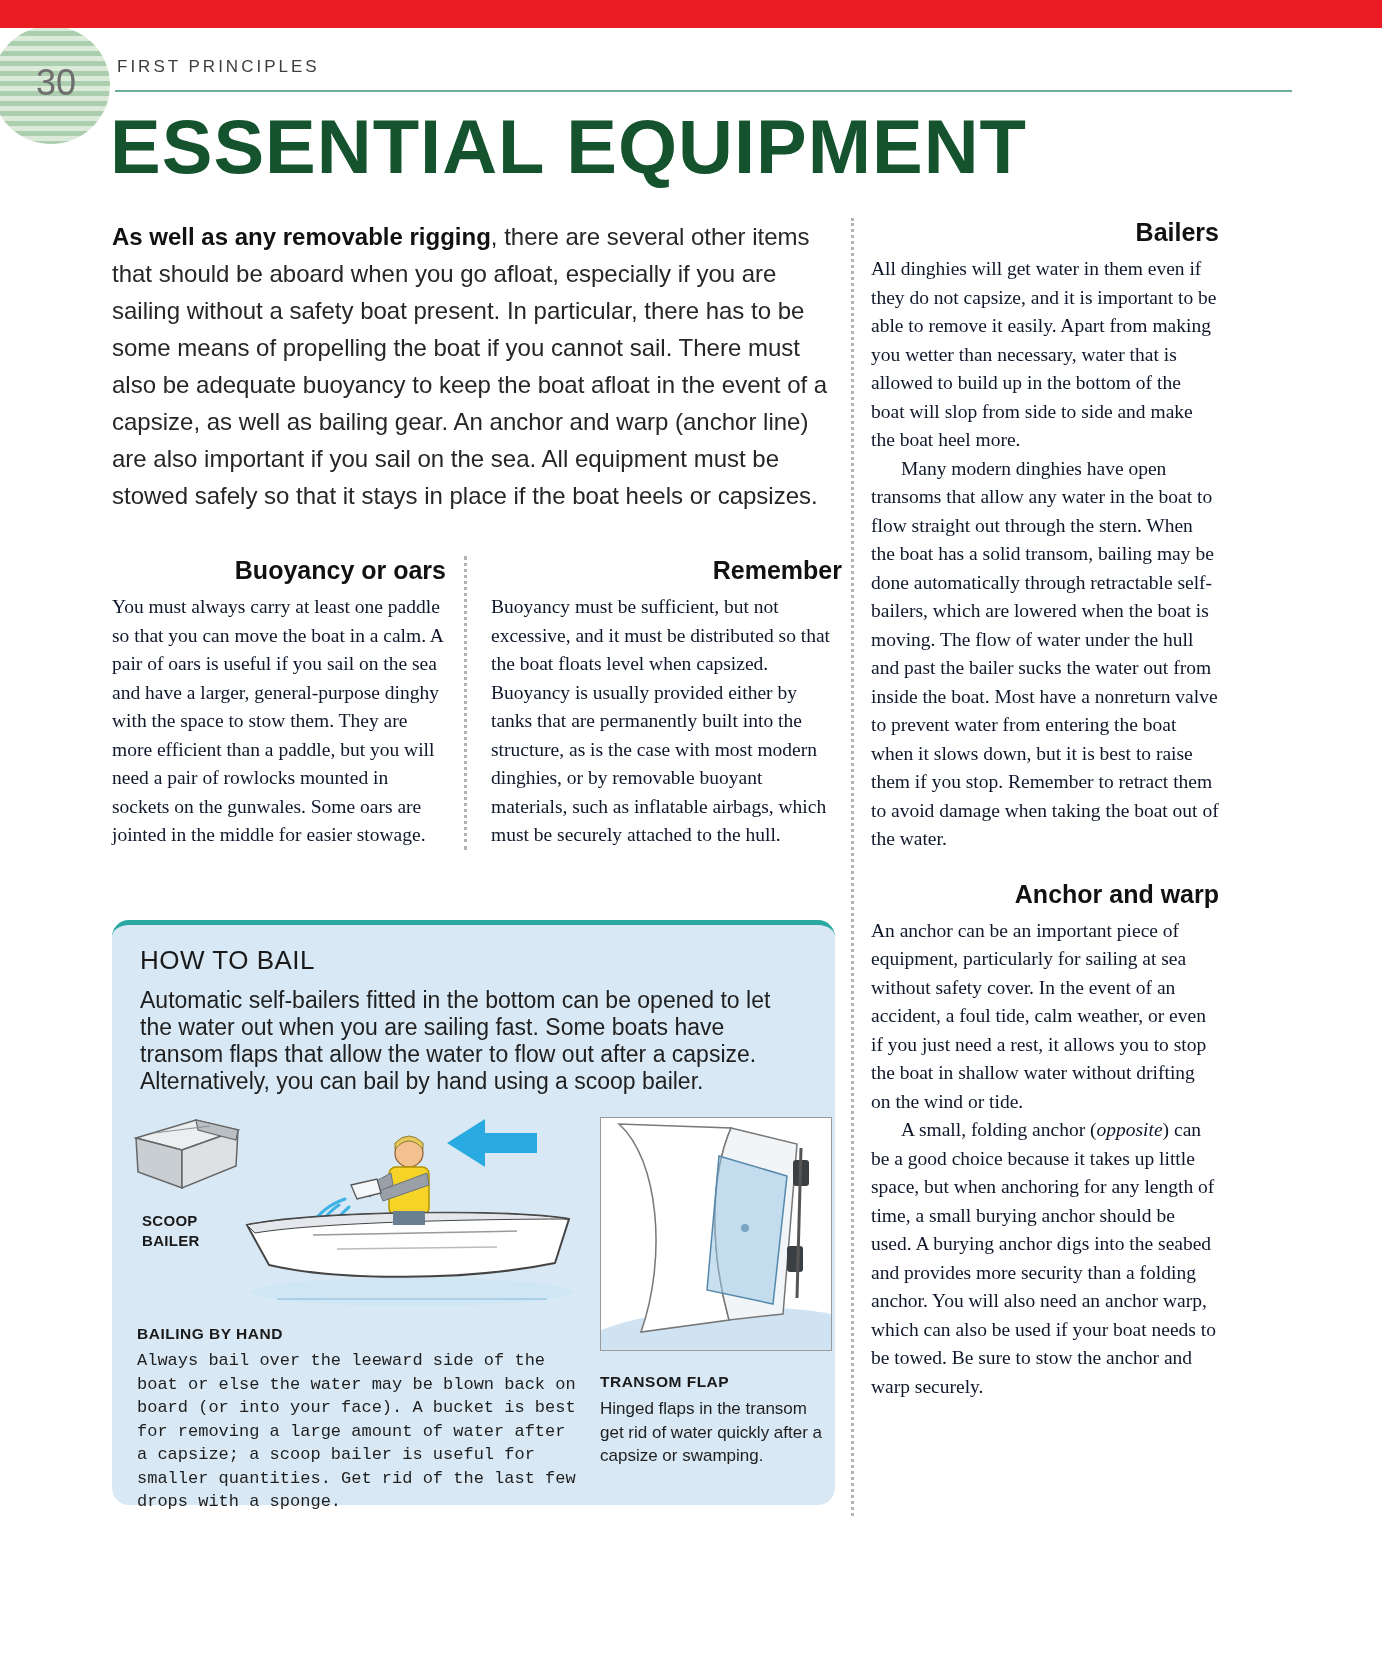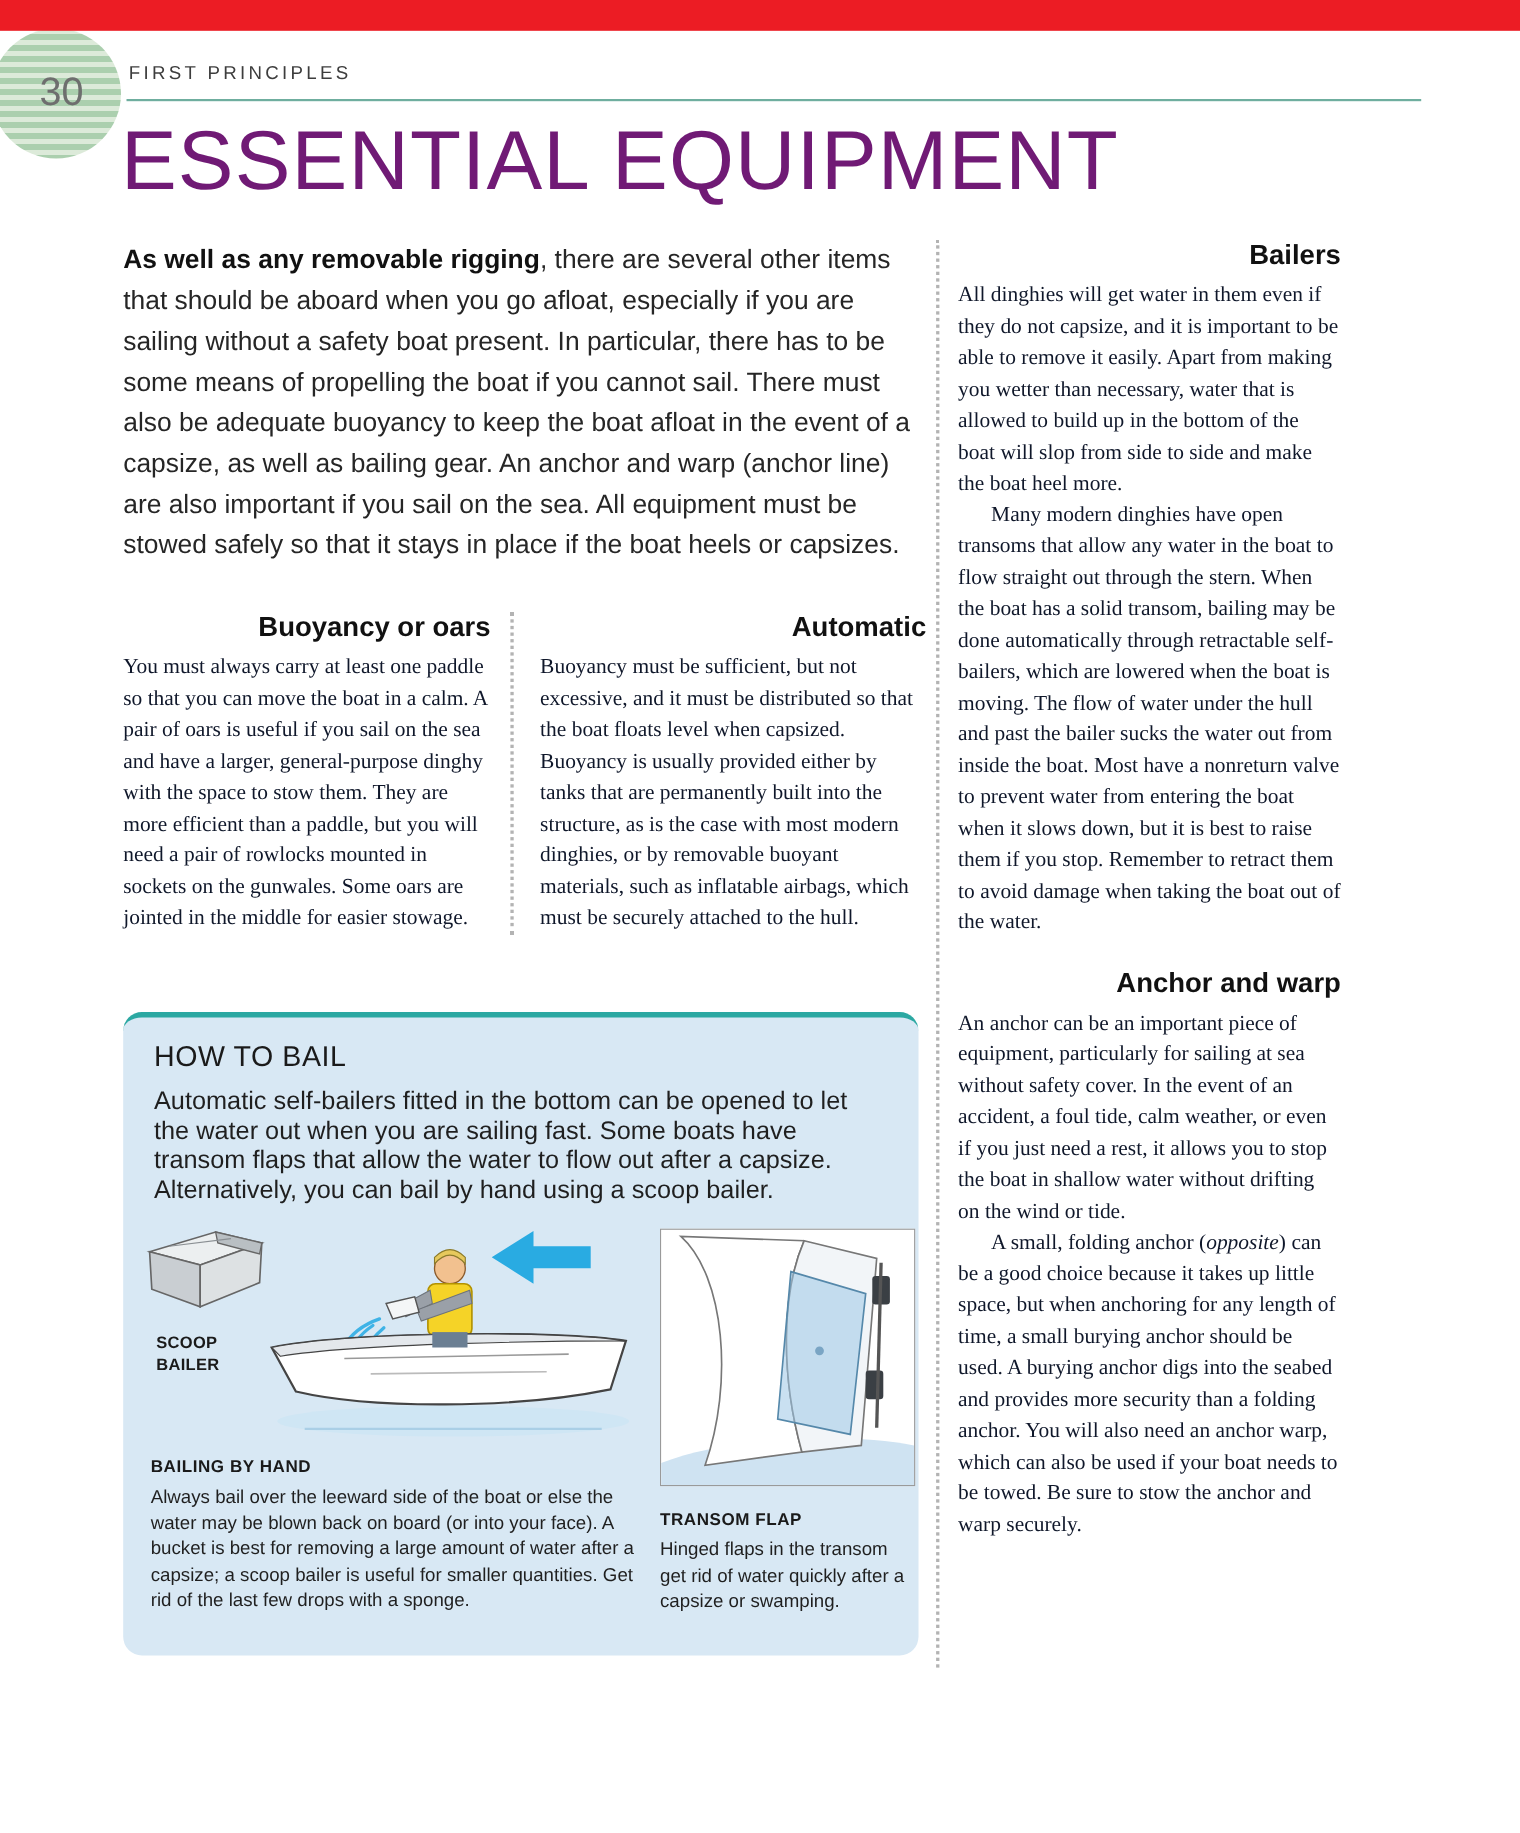--- a/index.html
+++ b/index.html
@@ -24,22 +24,22 @@
   }
   .section-label {
     position:absolute; left:117px; top:57px; font-size:17px; letter-spacing:3px;
     color:#3d3d3d; font-weight:400; z-index:4;
   }
   .teal-rule {
     position:absolute; left:115px; top:90px; width:1177px; height:0;
     border-top:2px solid #6FAE9F; z-index:4;
   }
   .page-title {
-    position:absolute; left:110px; top:103px; font-size:76px; font-weight:400;
-    color:#701a75; letter-spacing:1px; z-index:4; font-stretch:condensed;
+    position:absolute; left:110px; top:103px; font-size:76px; font-weight:700;
+    color:#14532d; letter-spacing:1px; z-index:4; font-stretch:condensed;
   }
   .intro {
     position:absolute; left:112px; top:218px; width:730px;
     font-size:24px; line-height:37px; color:#262626;
   }
   .intro b { font-weight:700; color:#111; }
   .col-heading {
     font-size:25px; font-weight:700; color:#111; margin-bottom:8px;
     font-family:"Liberation Sans", sans-serif;
     text-align:right;
@@ -84,21 +84,21 @@
   .arrow-illo { position:absolute; left:335px; top:192px; z-index:2; }
   .transom-photo {
     position:absolute; left:488px; top:192px; width:232px; height:234px;
     background:#ffffff; border:1px solid #9a9a9a;
   }
   .caption-heading {
     font-size:15.5px; font-weight:700; color:#1a1a1a; letter-spacing:0.5px;
   }
   .caption-text { font-size:17px; line-height:23.5px; color:#1f1f1f; }
   .bailing-caption { position:absolute; left:25px; top:400px; width:448px; }
-  .bailing-caption .caption-text { margin-top:6px; }
+  .bailing-caption .caption-text { margin-top:6px;font-family:Liberation Mono, monospace; }
   .transom-caption { position:absolute; left:488px; top:448px; width:234px; }
   .transom-caption .caption-text { margin-top:6px; }
 </style>
 </head>
 <body>
 
 <div class="page">
 
   <div class="top-red-bar"></div>
   <div class="green-badge"></div>
@@ -108,21 +108,21 @@
   <div class="page-title">ESSENTIAL EQUIPMENT</div>
 
   <p class="intro"><b>As well as any removable rigging</b><span>, there are several other items that should be aboard when you go afloat, especially if you are sailing without a safety boat present. In particular, there has to be some means of propelling the boat if you cannot sail. There must also be adequate buoyancy to keep the boat afloat in the event of a capsize, as well as bailing gear. An anchor and warp (anchor line) are also important if you sail on the sea. All equipment must be stowed safely so that it stays in place if the boat heels or capsizes.</span></p>
 
   <div class="two-col">
     <div class="col-a">
       <div class="col-heading">Buoyancy or oars</div>
       <p class="body-text">You must always carry at least one paddle so that you can move the boat in a calm. A pair of oars is useful if you sail on the sea and have a larger, general-purpose dinghy with the space to stow them. They are more efficient than a paddle, but you will need a pair of rowlocks mounted in sockets on the gunwales. Some oars are jointed in the middle for easier stowage.</p>
     </div>
     <div class="col-b">
-      <div class="col-heading">Automatic</div>
+      <div class="col-heading">Remember</div>
       <p class="body-text">Buoyancy must be sufficient, but not excessive, and it must be distributed so that the boat floats level when capsized. Buoyancy is usually provided either by tanks that are permanently built into the structure, as is the case with most modern dinghies, or by removable buoyant materials, such as inflatable airbags, which must be securely attached to the hull.</p>
     </div>
   </div>
 
   <div class="right-col">
     <div class="col-heading">Bailers</div>
     <p class="body-text">All dinghies will get water in them even if they do not capsize, and it is important to be able to remove it easily. Apart from making you wetter than necessary, water that is allowed to build up in the bottom of the boat will slop from side to side and make the boat heel more.</p>
     <p class="body-text indent">Many modern dinghies have open transoms that allow any water in the boat to flow straight out through the stern. When the boat has a solid transom, bailing may be done automatically through retractable self-bailers, which are lowered when the boat is moving. The flow of water under the hull and past the bailer sucks the water out from inside the boat. Most have a nonreturn valve to prevent water from entering the boat when it slows down, but it is best to raise them if you stop. Remember to retract them to avoid damage when taking the boat out of the water.</p>
     <div class="col-heading anchor-head">Anchor and warp</div>
     <p class="body-text">An anchor can be an important piece of equipment, particularly for sailing at sea without safety cover. In the event of an accident, a foul tide, calm weather, or even if you just need a rest, it allows you to stop the boat in shallow water without drifting on the wind or tide.</p>

